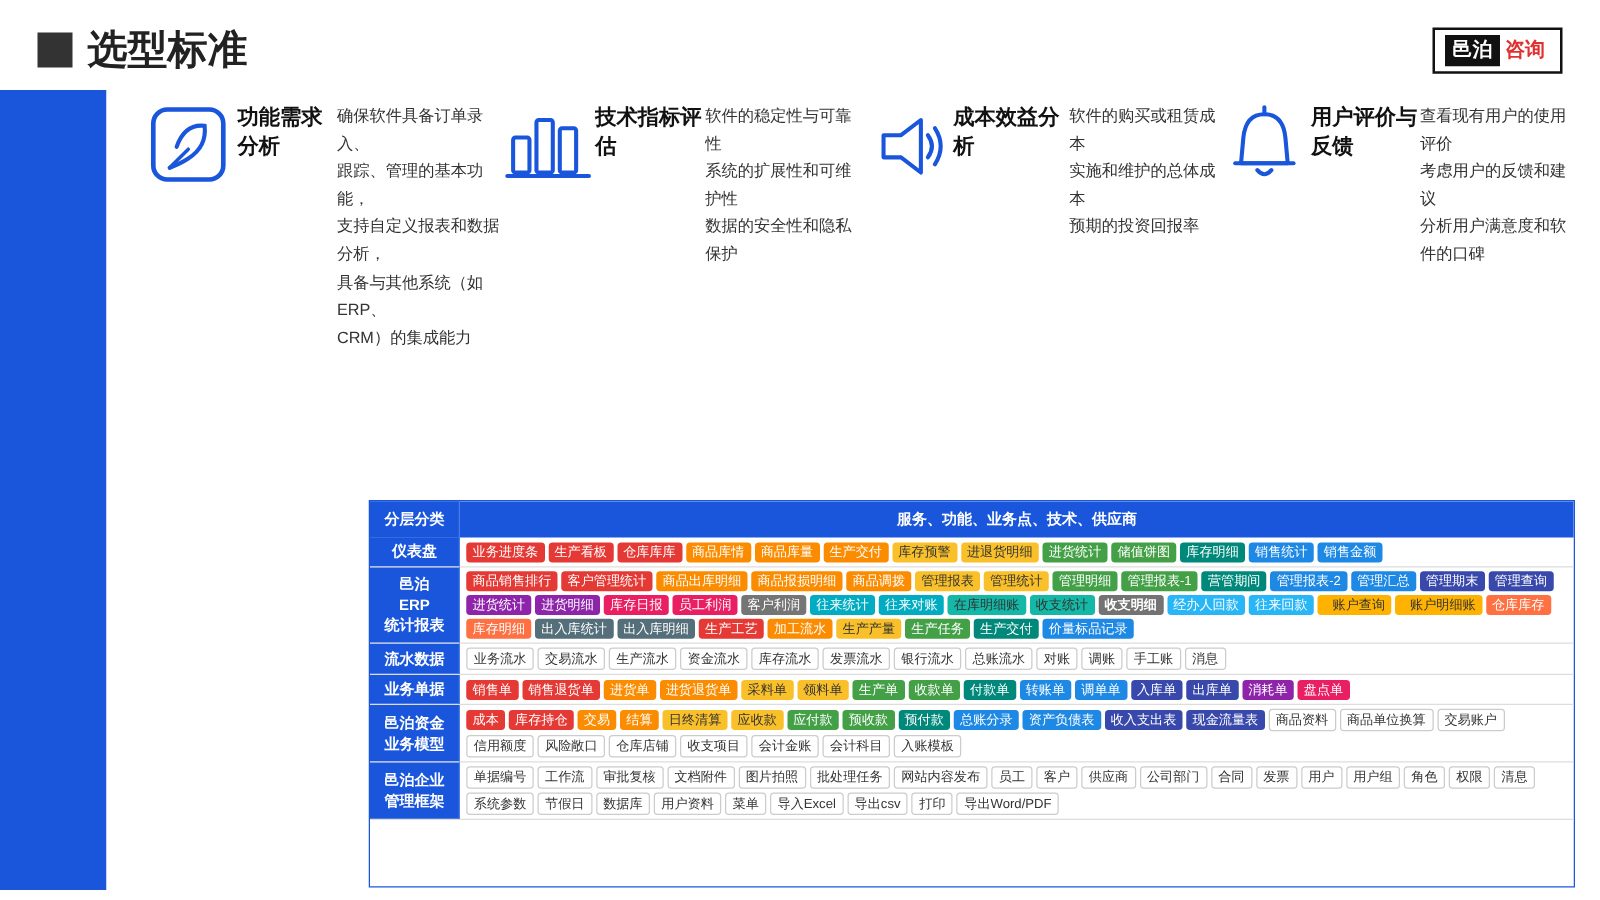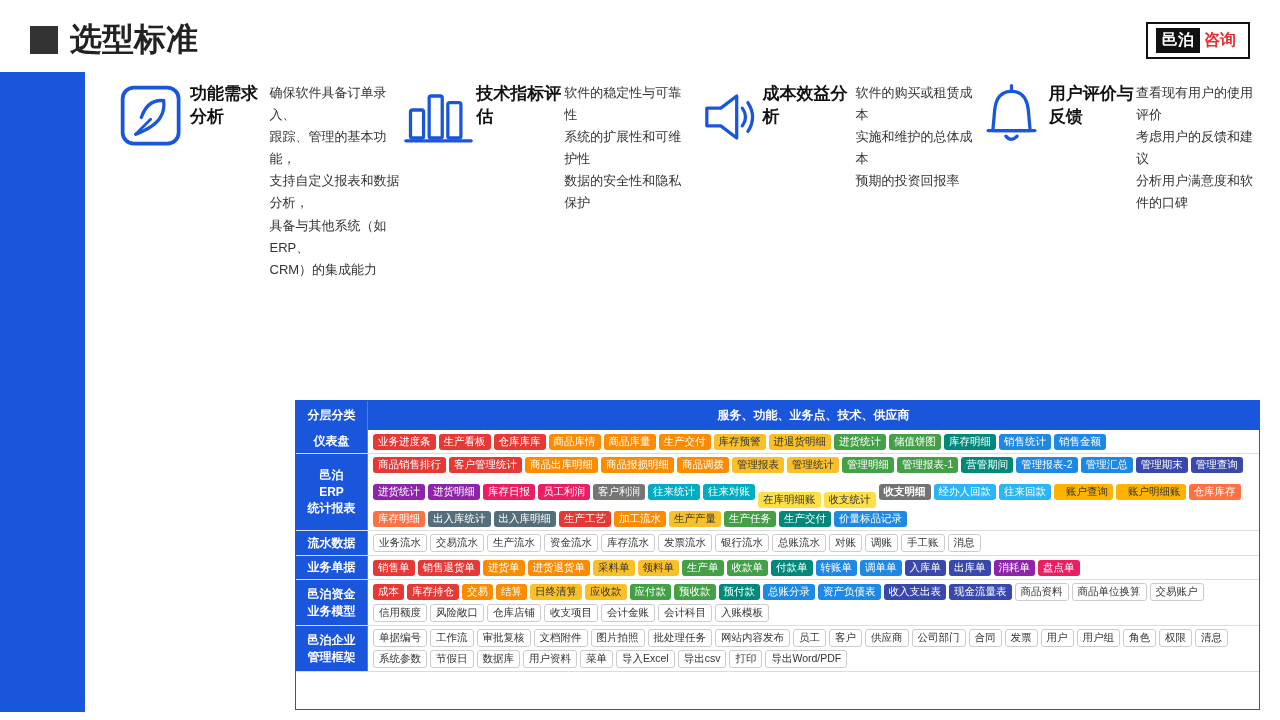--- a/index.html
+++ b/index.html
@@ -180,21 +180,21 @@
     .tag-orange { background: #fb8c00; color: #fff; }
     .tag-yellow { background: #f9c02a; color: #333; }
     .tag-green { background: #43a047; color: #fff; }
     .tag-teal { background: #00897b; color: #fff; }
     .tag-blue { background: #1e88e5; color: #fff; }
     .tag-indigo { background: #3949ab; color: #fff; }
     .tag-purple { background: #8e24aa; color: #fff; }
     .tag-pink { background: #e91e63; color: #fff; }
     .tag-gray { background: #757575; color: #fff; }
     .tag-cyan { background: #00acc1; color: #fff; }
-    .tag-lime { background: #fde047; color: #333; margin-top: 16px; }
+    .tag-lime { background: #14b8a6; color: #333; }
     .tag-brown { background: #737373; color: #fff; font-weight: bold; }
     .tag-light-blue { background: #29b6f6; color: #fff; }
     .tag-amber { background: #ffb300; color: #333; padding-left: 12px; }
     .tag-deep-orange { background: #ff7043; color: #fff; }
     .tag-blue-grey { background: #546e7a; color: #fff; }
     .tag-outline { background: transparent; color: #333; border: 1px solid #ccc; }
 
     .row-label-multi {
       line-height: 1.4;
     }

